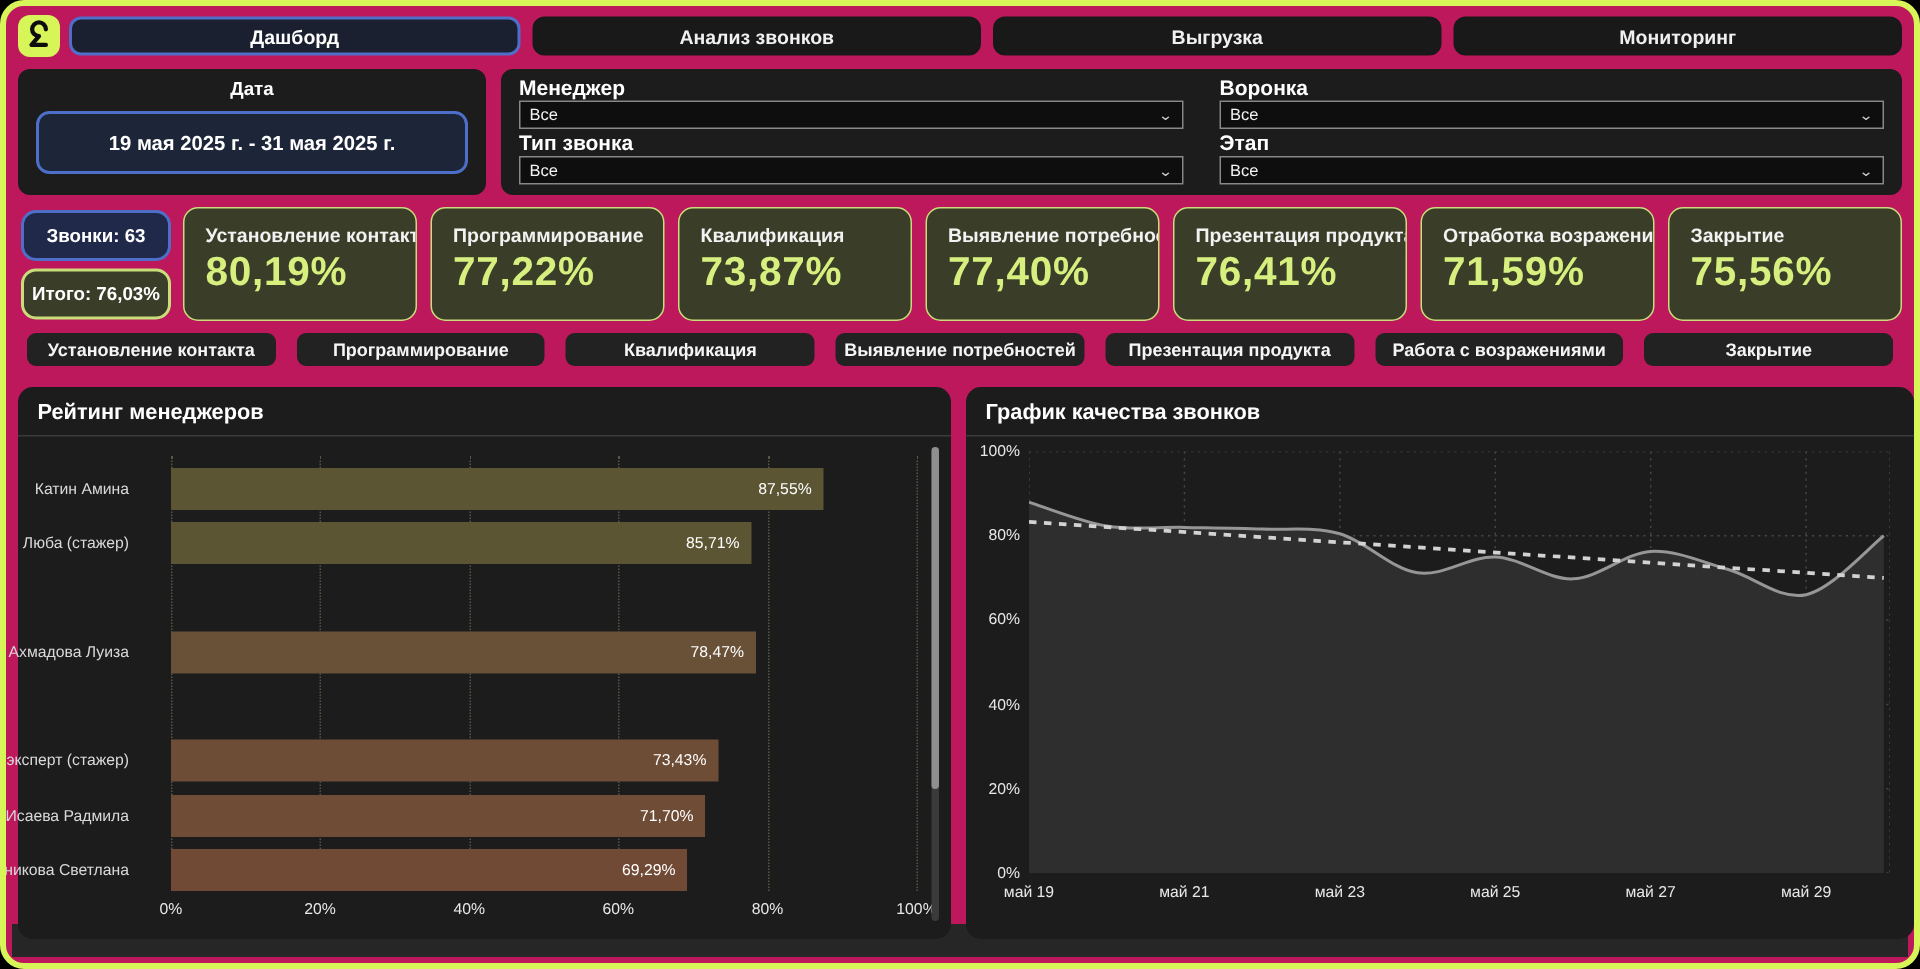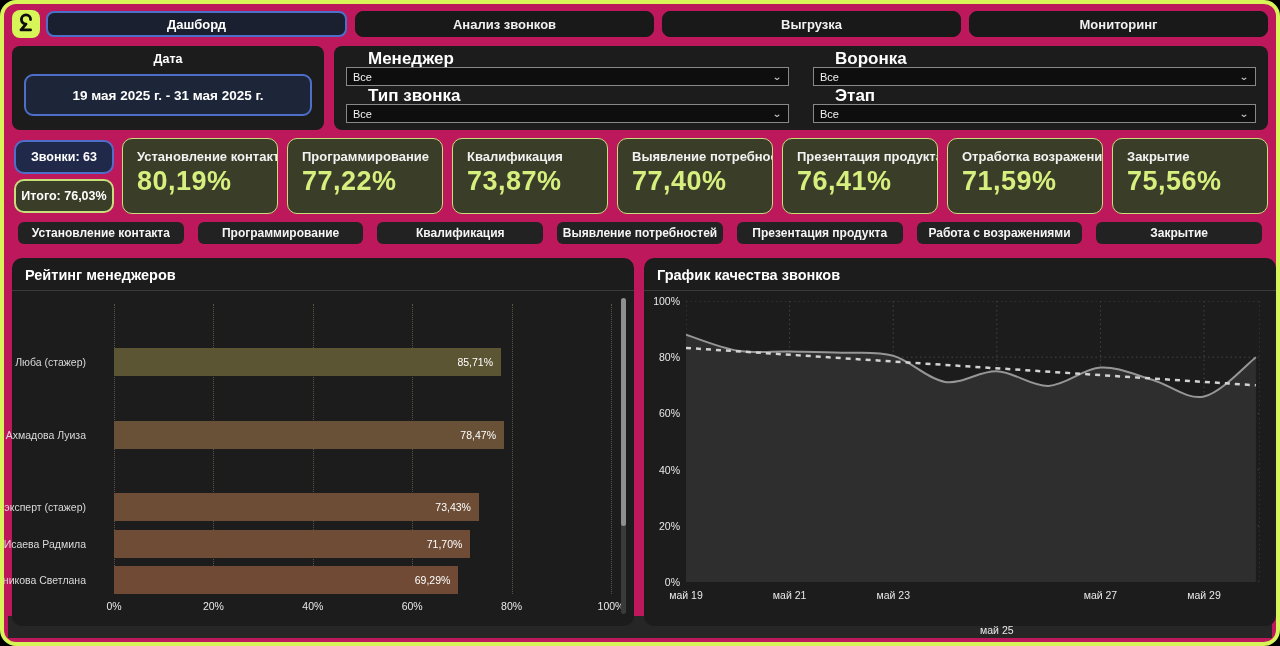--- a/index.html
+++ b/index.html
@@ -54,23 +54,22 @@
     display:flex; align-items:center; justify-content:center;
   }
   .filter-panel{
     position:absolute; left:330px; top:42px; right:8px; height:84px;
     background:#1c1c1c; border-radius:8px;
     display:grid; grid-template-columns:1fr 1fr; column-gap:24px;
     padding:4px 12px 6px 12px; grid-auto-rows:37px;
   }
   .filter-cell{ position:relative; }
   .filter-label{
-    color:#ffffff; font-size:17px; font-weight:700; line-height:17px;
+    color:#ffffff; font-size:14px; font-weight:700; line-height:17px;
     display:block;
-    margin-left:22px;
   }
   .select{
     height:19px; background:#0e0e0e; border:1px solid #888888;
     display:flex; align-items:center; padding:0 6px;
     color:#f2f2f2; font-size:11px; cursor:pointer;
   }
   .select .val{ flex:1; }
   .select .chev{
     color:#cccccc; font-size:12px; line-height:10px; transform:scaleY(.8);
   }
@@ -277,20 +276,26 @@
   <div class="panel panel-left">
     <span class="panel-title">Рейтинг менеджеров</span>
     <div class="panel-divider"></div>
     <div class="barplot" id="barplot">
         <div class="bar-grid" style="left: 0px;"></div>
         <div class="bar-grid" style="left: 99.4px;"></div>
         <div class="bar-grid" style="left: 198.8px;"></div>
         <div class="bar-grid" style="left: 298.2px;"></div>
         <div class="bar-grid" style="left: 397.6px;"></div>
         <div class="bar-grid" style="left: 497px;"></div>
+        <div class="bar-row" style="top: 8px; width: 497px;">
+          <div class="bar-name" style="top: 8px;">Катин Амина</div>
+          <div class="bar" style="width: 435.123px; background: rgb(91, 85, 51);">
+            <span class="bar-label">87,55%</span>
+          </div>
+        </div>
         <div class="bar-row" style="top: 44.25px; width: 497px;">
           <div class="bar-name" style="top: 8px;">Люба (стажер)</div>
           <div class="bar" style="width: 387px; background: rgb(92, 85, 51);">
             <span class="bar-label">85,71%</span>
           </div>
         </div>
         <div class="bar-row" style="top: 116.75px; width: 497px;">
           <div class="bar-name" style="top: 8px;">Ахмадова Луиза</div>
           <div class="bar" style="width: 389.996px; background: rgb(105, 81, 56);">
             <span class="bar-label">78,47%</span>
@@ -353,17 +358,17 @@
       </div>
   <div class="y-label" style="left: 0px; top: 37px;">100%</div>
       <div class="y-label" style="left: 0px; top: 93.2px;">80%</div>
       <div class="y-label" style="left: 0px; top: 149.4px;">60%</div>
       <div class="y-label" style="left: 0px; top: 205.6px;">40%</div>
       <div class="y-label" style="left: 0px; top: 261.8px;">20%</div>
       <div class="y-label" style="left: 0px; top: 318px;">0%</div>
       <div class="x-label" style="left: 42px; top: 331px;">май 19</div>
       <div class="x-label" style="left: 145.61px; top: 331px;">май 21</div>
       <div class="x-label" style="left: 249.22px; top: 331px;">май 23</div>
-      <div class="x-label" style="left: 352.83px; top: 331px; margin-top: 35px;">май 25</div>
+      <div class="x-label" style="left: 352.83px; top: 331px;">май 25</div>
       <div class="x-label" style="left: 456.44px; top: 331px;">май 27</div>
       <div class="x-label" style="left: 560.051px; top: 331px;">май 29</div>
     </div>
 </div>
 
 </body></html>

